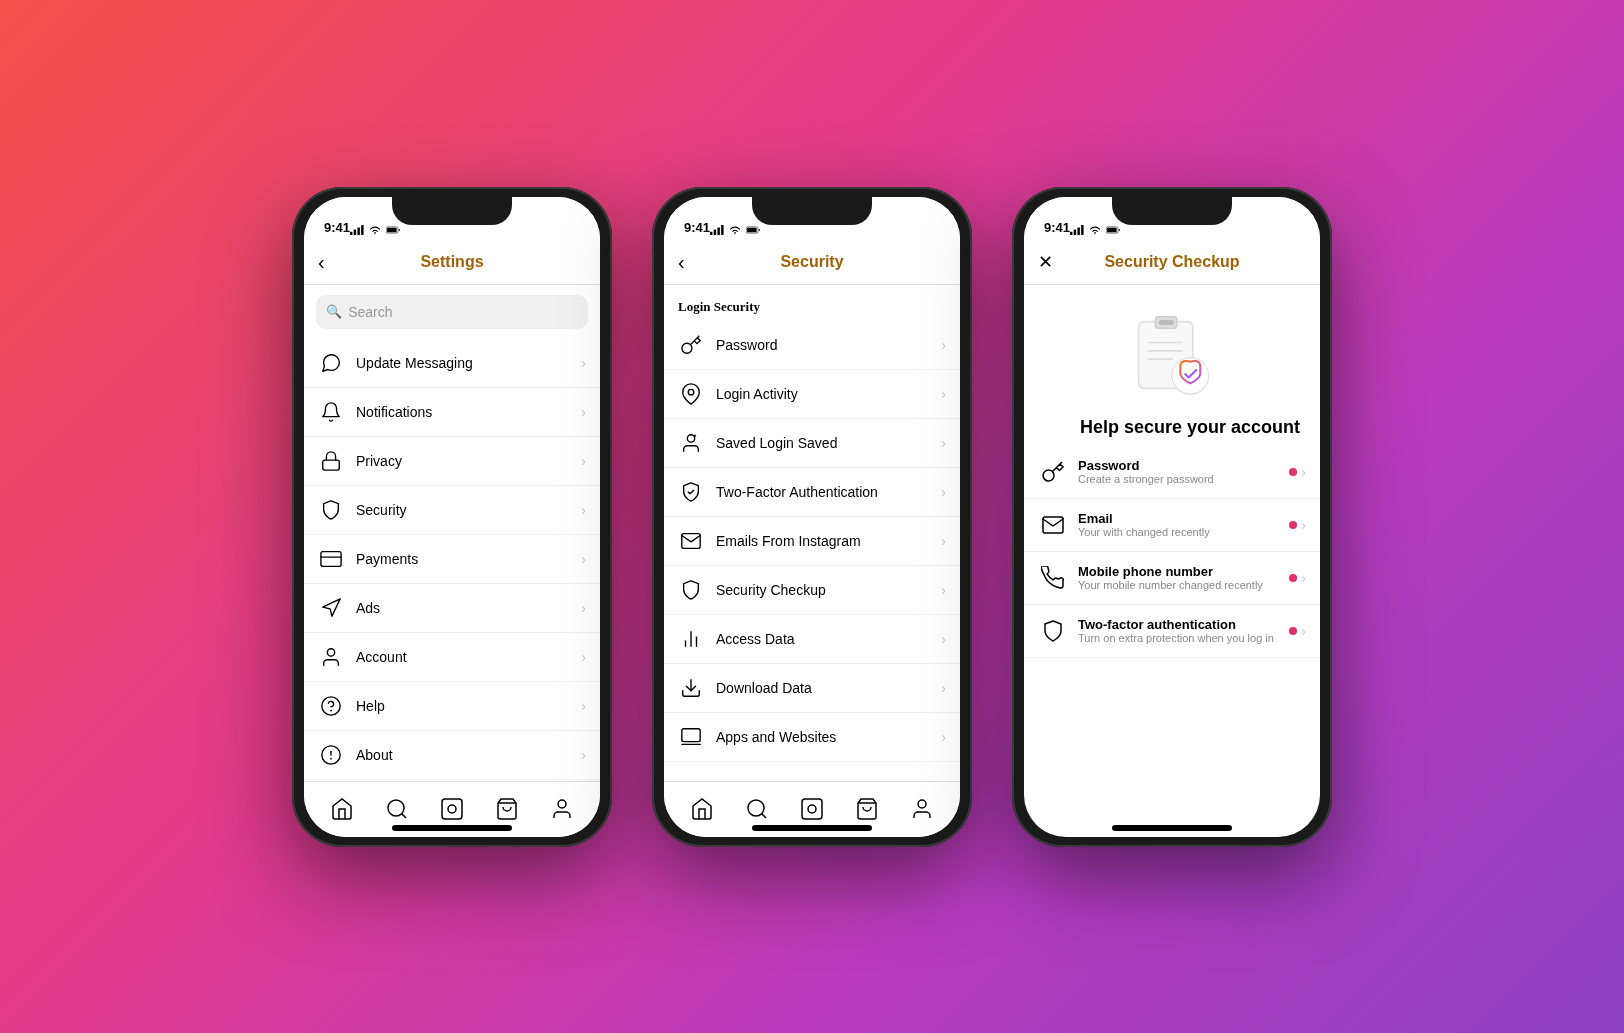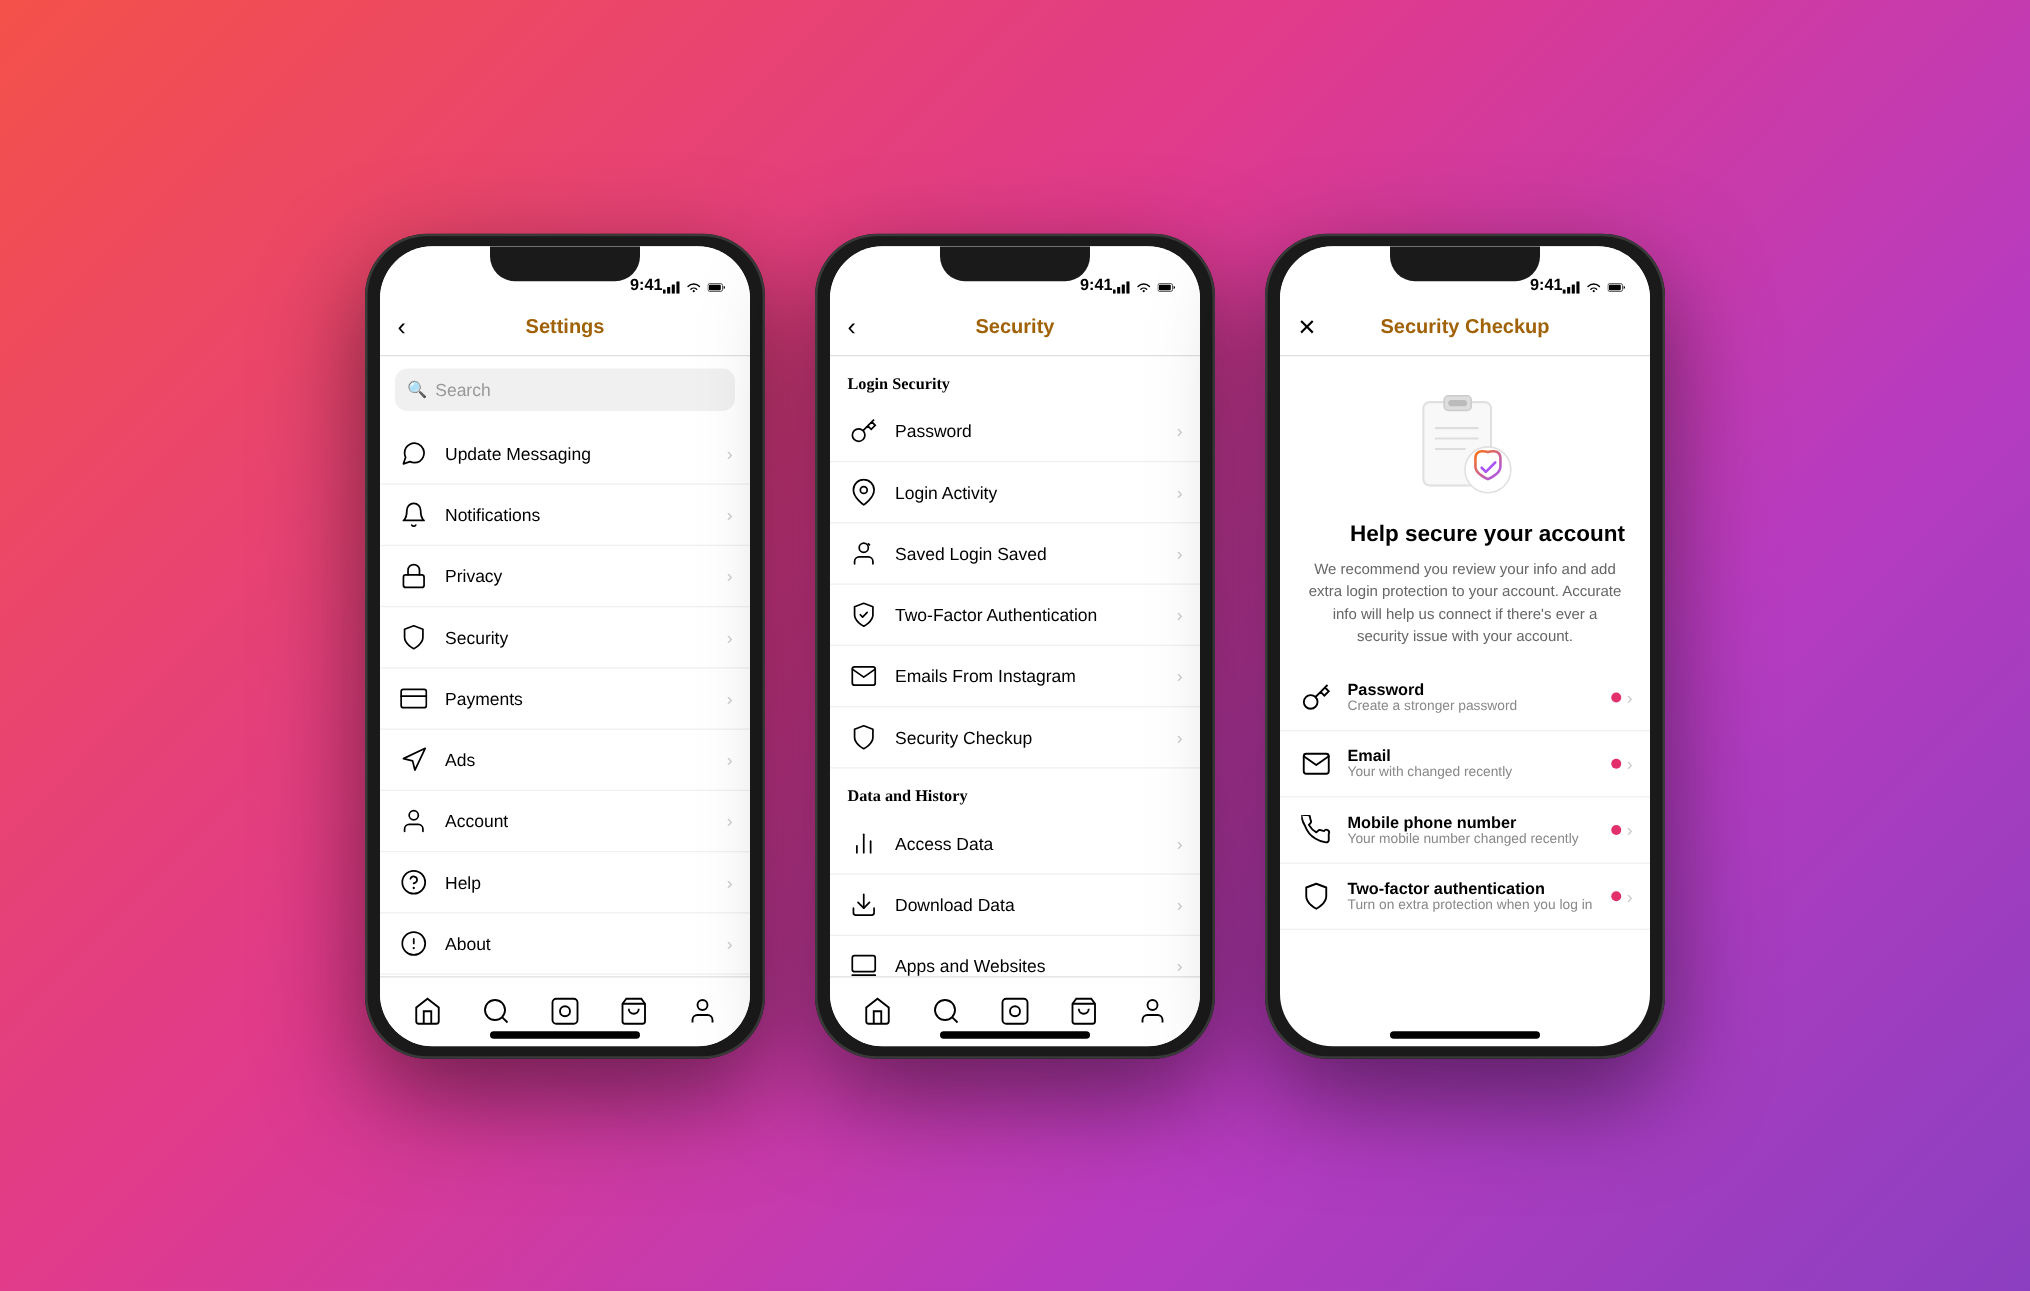--- a/index.html
+++ b/index.html
@@ -64,21 +64,21 @@
       position: relative;
     }
 
     
     .status-bar {
       width: 100%;
       height: 44px;
       background: #fff;
       display: flex;
       align-items: flex-end;
-      justify-content: flex-end;
+      justify-content: flex-start;
       padding: 0 20px 6px;
       flex-shrink: 0;
       position: relative;
     }
 
     .notch {
       position: absolute;
       top: 0;
       left: 50%;
       transform: translateX(-50%);
@@ -616,21 +616,20 @@
       <div class="list-item">
         <div class="list-item-icon">
           <svg viewBox="0 0 24 24" fill="none" stroke="#000" stroke-width="1.5">
             <path d="M12 22s8-4 8-10V5l-8-3-8 3v7c0 6 8 10 8 10z" stroke-linecap="round" stroke-linejoin="round"></path>
           </svg>
         </div>
         <span class="list-item-label">Security Checkup</span>
         <span class="list-item-chevron">›</span>
       </div>
 
-      <div class="section-header">Data and History</div>
 
       <div class="list-item">
         <div class="list-item-icon">
           <svg viewBox="0 0 24 24" fill="none" stroke="#000" stroke-width="1.5">
             <line x1="18" y1="20" x2="18" y2="10" stroke-linecap="round"></line>
             <line x1="12" y1="20" x2="12" y2="4" stroke-linecap="round"></line>
             <line x1="6" y1="20" x2="6" y2="14" stroke-linecap="round"></line>
           </svg>
         </div>
         <span class="list-item-label">Access Data</span>
@@ -750,21 +749,20 @@
           <defs>
             <linearGradient id="shieldGrad" x1="70" y1="68" x2="94" y2="92" gradientUnits="userSpaceOnUse">
               <stop offset="0%" stop-color="#f97316"></stop>
               <stop offset="100%" stop-color="#a855f7"></stop>
             </linearGradient>
           </defs>
         </svg>
       </div>
 
       <div class="checkup-title">Help secure your account</div>
-      <div class="checkup-desc">We recommend you review your info and add extra login protection to your account. Accurate info will help us connect if there's ever a security issue with your account.</div>
 
       <div class="checkup-item">
         <div class="checkup-item-icon">
           <svg width="24" height="24" viewBox="0 0 24 24" fill="none" stroke="#000" stroke-width="1.5">
             <path d="M21 2l-2 2m-7.61 7.61a5.5 5.5 0 11-7.778 7.778 5.5 5.5 0 017.777-7.777zm0 0L15.5 7.5m0 0l3 3L22 7l-3-3m-3.5 3.5L19 4"></path>
           </svg>
         </div>
         <div class="checkup-item-text">
           <div class="checkup-item-title">Password</div>
           <div class="checkup-item-subtitle">Create a stronger password</div>

